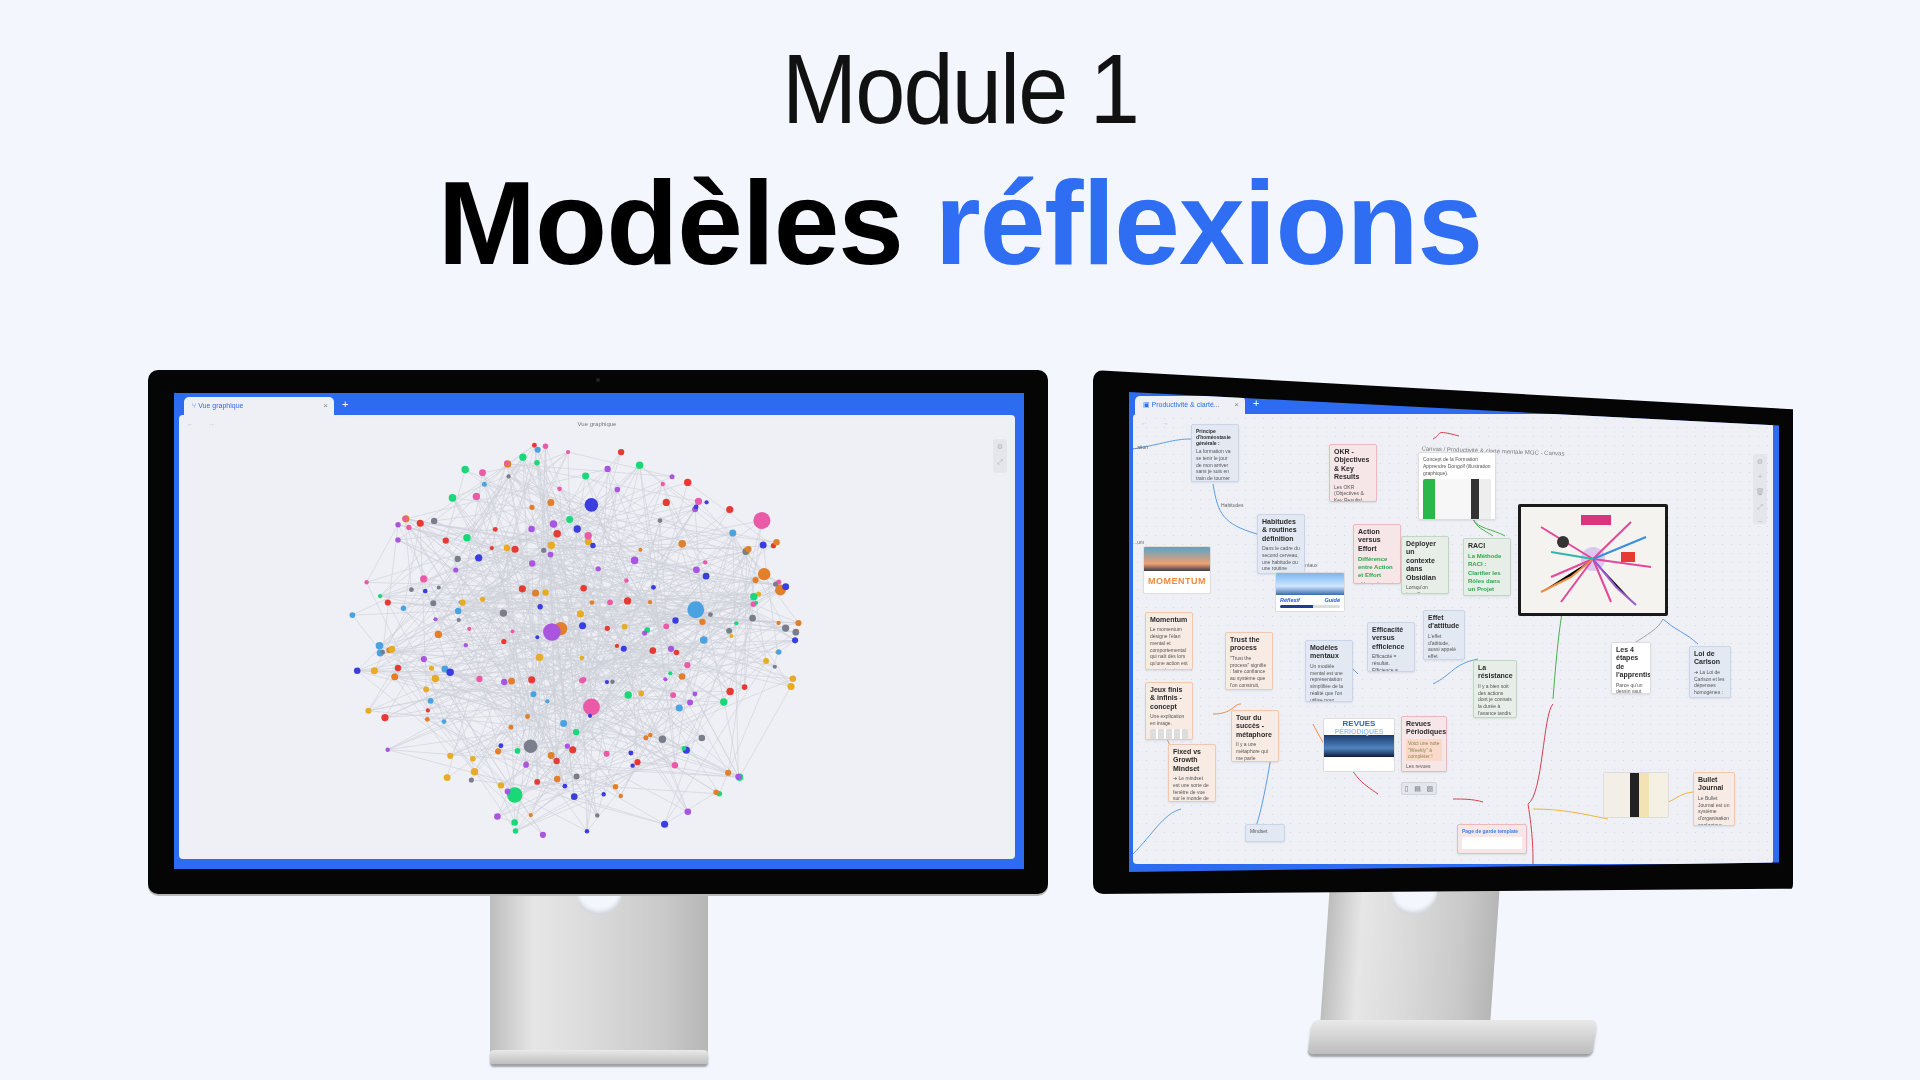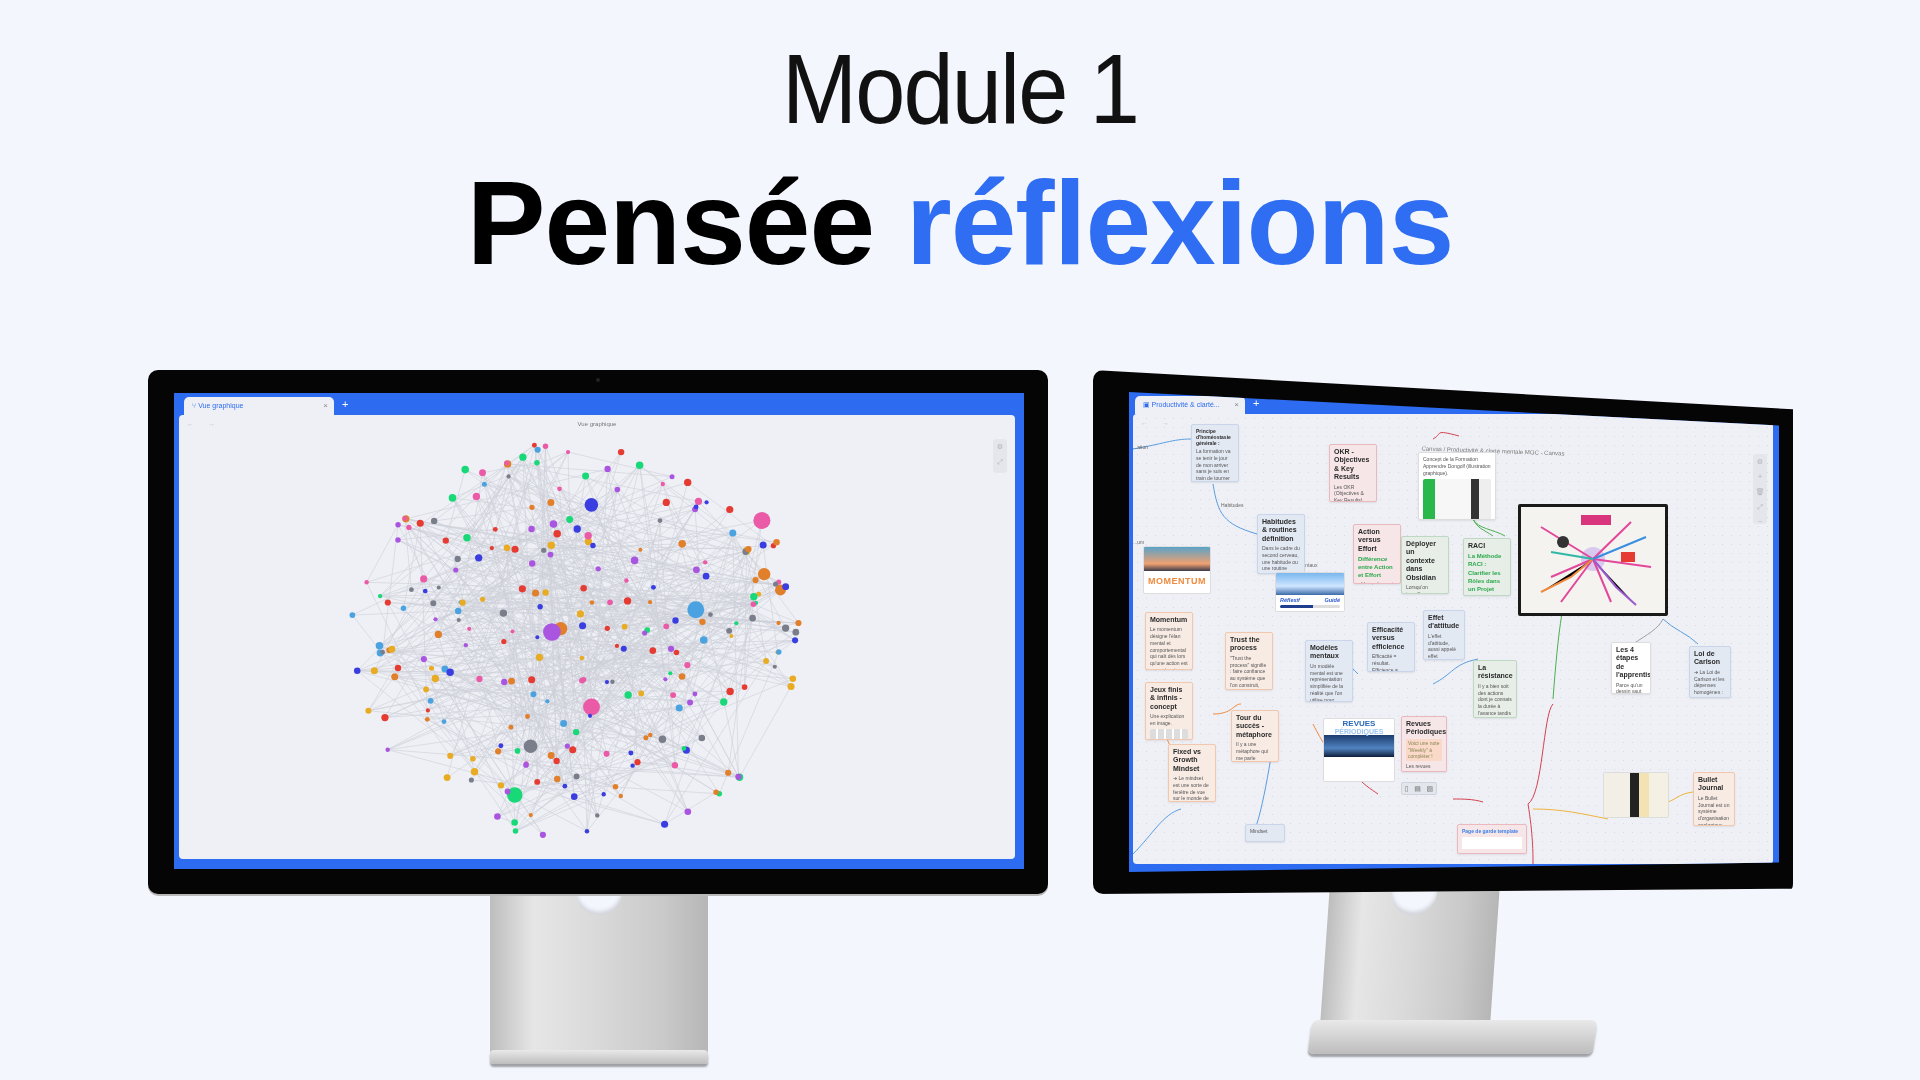--- a/index.html
+++ b/index.html
@@ -82,21 +82,21 @@
   .c-green { background: #e7eee8; border: 1px solid #bfd8c4; }
   .c-white { background: #fff; border: 1px solid #ddd; }
   .img-box { position: absolute; border-radius: 2px; overflow: hidden; }
   .edge-label { position: absolute; font-size: 5px; color: #666; white-space: nowrap; }
 </style>
 </head>
 <body>
 
 <div class="headline-1">Module 1</div>
 <div class="headline-2">
-  <span>Pensée</span>
+  <span>Modèles</span>
   <span class="accent">réflexions</span>
 </div>
 
 <div class="stand" style="left:490px; top:885px; width:218px; height:170px;">
   <div class="notch"></div>
 </div>
 <div class="stand-foot" style="left:490px; top:1050px; width:218px; height:14px;"></div>
 
 <div class="monitor" style="left:148px; top:370px; width:900px; height:524px;">
   <div class="screen" style="left:26px; top:23px; width:850px; height:476px;">
@@ -1142,21 +1142,21 @@
       <div class="card c-orange" style="left:98px; top:296px; width:48px; height:52px;">
         <div class="card-title">Tour du succès - métaphore</div>
         <div>Il y a une métaphore qui me parle beaucoup et qui est l'image de la tour du succès. Votre tour du succès, le gratte-ciel de votre accomplissement. La métaphore est simple.</div>
       </div>
 
       <div class="card c-orange" style="left:35px; top:330px; width:48px; height:58px;">
         <div class="card-title">Fixed vs Growth Mindset</div>
         <div>➜ Le mindset est une sorte de fenêtre de vue sur le monde de ce qu'il est possible de faire, ce qui est réaliste, ce qu'on s'autorise à accomplir. Avoir un cadre avec des outils et des...</div>
       </div>
 
-      <div class="img-box" style="left:190px; top:304px; width:72px; height:64px; background:#fff; border:1px solid #ddd;">
+      <div class="img-box" style="left:190px; top:304px; width:72px; height:54px; background:#fff; border:1px solid #ddd;">
         <div style="text-align:center; font-size:8px; font-weight:700; color:#2a6ab8;">REVUES</div>
         <div style="text-align:center; font-size:7px; font-weight:700; color:#9cc4f0;">PÉRIODIQUES</div>
         <div style="height:22px; background: linear-gradient(180deg,#1c3b6e, #4f83c0 60%, #0e1d3a);"></div>
       </div>
 
       <div class="card c-red" style="left:268px; top:302px; width:46px; height:56px;">
         <div class="card-title">Revues Périodiques</div>
         <div style="background:#fbd9c8; padding:1px 2px; margin-bottom:2px; color:#885;">Voici une note "Weekly" à compléter !</div>
         <div>Les revues périodiques sont le moment de pilotage du second cerveau. C'est un moment volontaire et...</div>
       </div>

